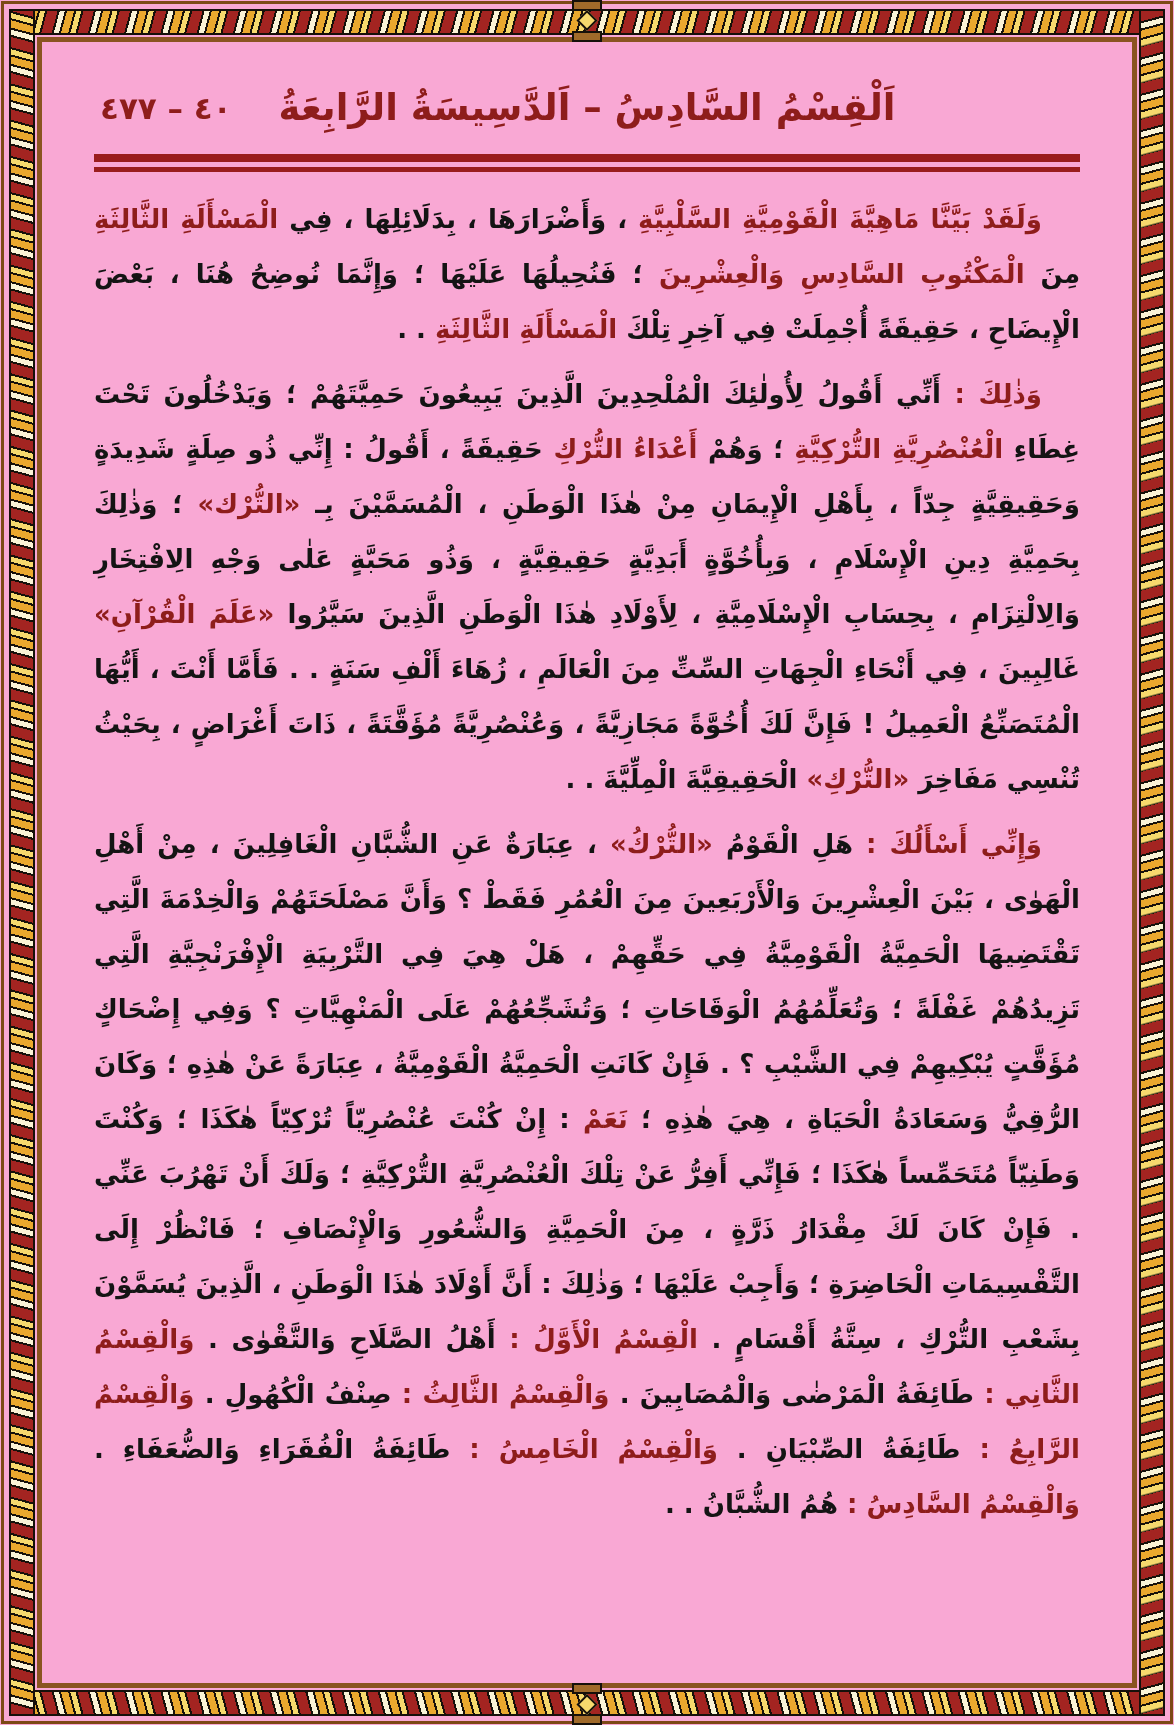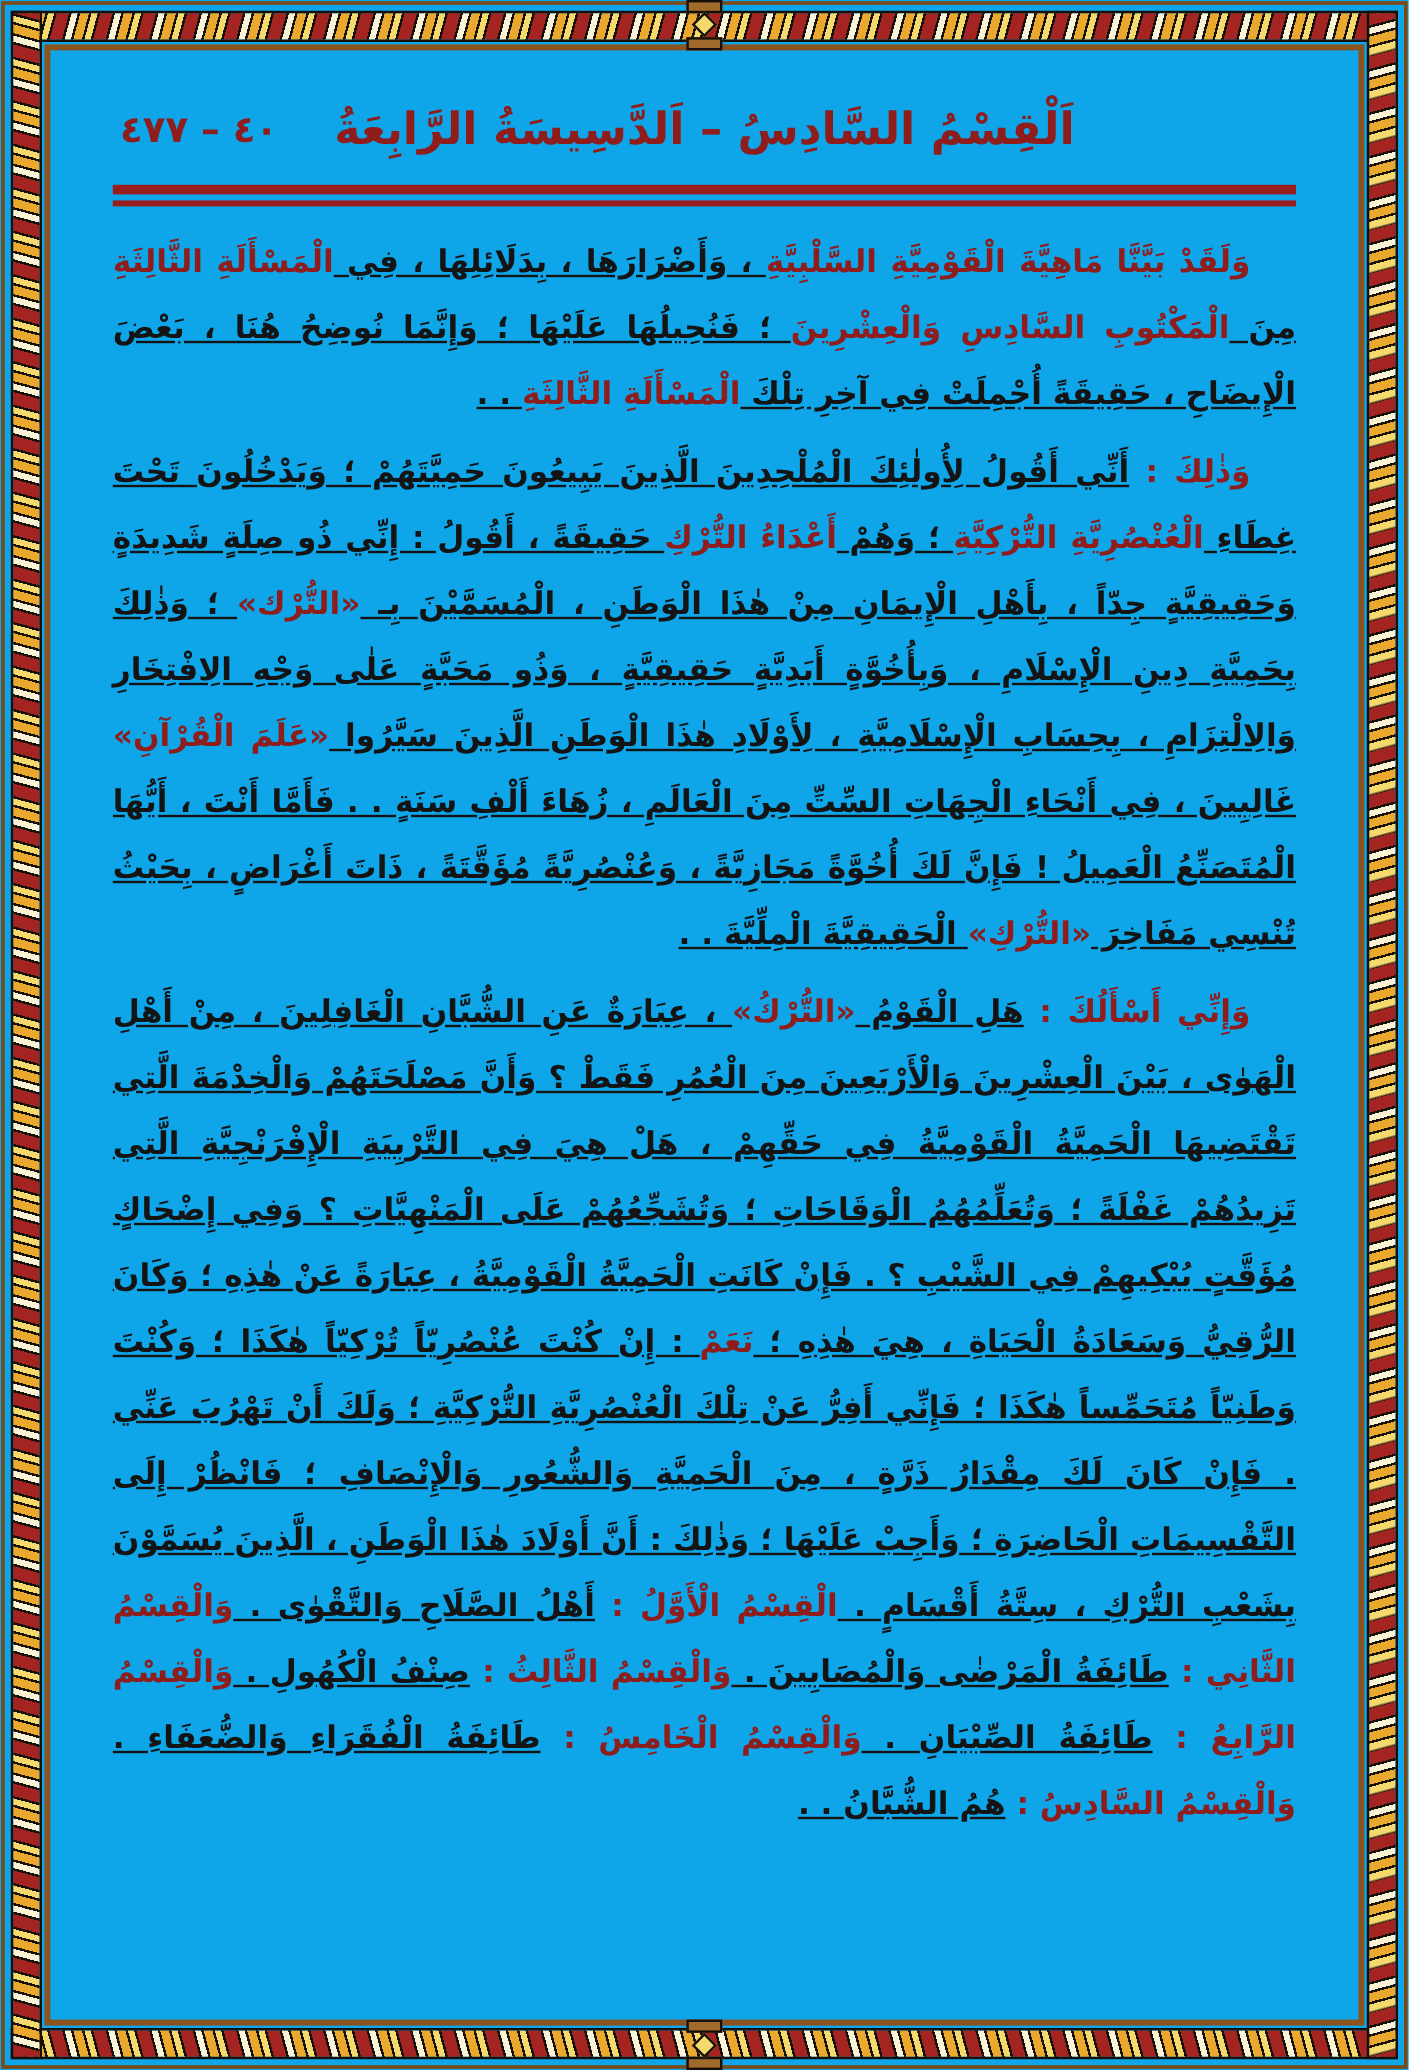--- a/index.html
+++ b/index.html
@@ -8,21 +8,21 @@
     --ink:#141414;
     --b-red:#a32421;
     --b-gold:#eaa82e;
     --b-goldlight:#f6d96d;
     --b-cream:#faf3d6;
     --b-brown:#8a5420;
     --b-dark:#16100a;
   }
   html,body{margin:0;padding:0;background:#ffffff;}
   .page{
-    position:relative;width:1174px;height:1725px;background:#0ea5e9;
+    position:relative;width:1174px;height:1725px;background:#f9a8d4;
     overflow:hidden;font-family:"DejaVu Sans",sans-serif;
   }
   
   .outer-line{position:absolute;inset:1px;border:3px solid #7d4916;pointer-events:none;}
   .band{position:absolute;border:2px solid var(--b-dark);}
   .band-top{top:9px;left:9px;right:9px;height:22px;
     background:repeating-linear-gradient(105deg,
       var(--b-red) 0 10px,var(--b-dark) 10px 12px,var(--b-cream) 12px 17px,
       var(--b-dark) 17px 19px,var(--b-gold) 19px 26px,var(--b-dark) 26px 28px,
       var(--b-goldlight) 28px 33px,var(--b-dark) 33px 35px);}
@@ -59,21 +59,21 @@
          color:var(--red);direction:rtl;}
   .pagenum{position:absolute;left:6px;top:0;line-height:80px;font-size:31px;font-weight:bold;
          color:var(--red);direction:rtl;}
   .rule{margin-top:2px;}
   .rule-top{height:8px;background:var(--rule);}
   .rule-bottom{height:5px;margin-top:5px;background:var(--rule);}
   .body-text{margin-top:20px;direction:rtl;text-align:justify;color:var(--ink);
          font-size:26px;line-height:55px;font-weight:bold;}
   .para{margin:0 0 10px 0;text-indent:38px;}
   .seg-red{color:var(--red);}
-  .seg-black{color:var(--ink);text-decoration:underline;}
+  .seg-black{color:var(--ink);}
 </style>
 </head>
 <body>
 
 <div class="page">
 
   <div class="outer-line"></div>
   <div class="band band-top"></div>
   <div class="band band-bottom"></div>
   <div class="band band-left"></div>

